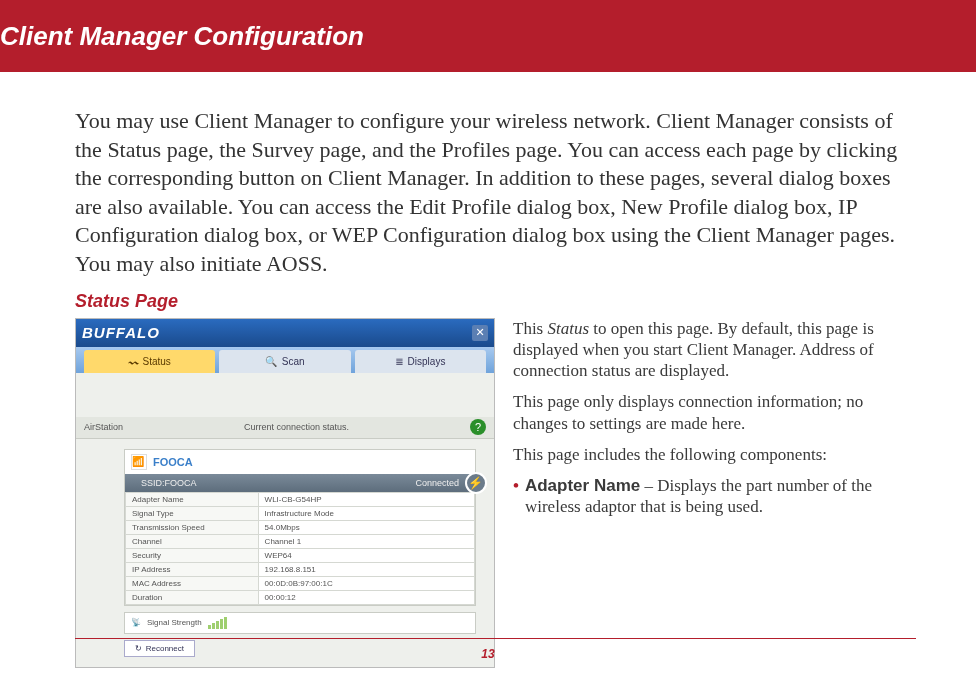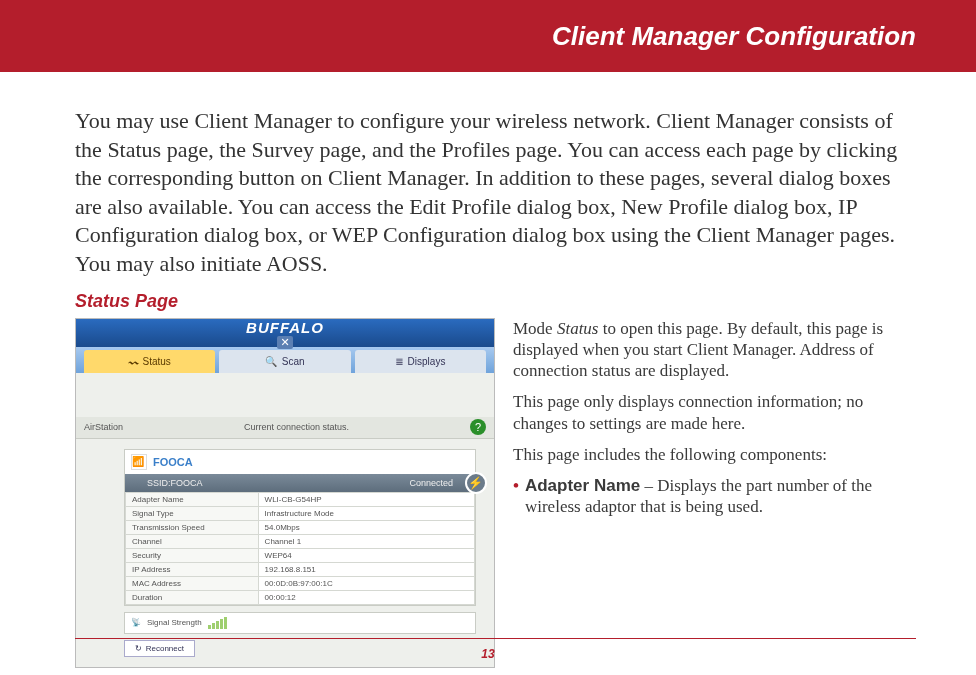--- a/index.html
+++ b/index.html
@@ -10,21 +10,21 @@
     font-family: Georgia, 'Times New Roman', serif;
     color: #3a3a3a;
     position: relative;
   }
   .header-band {
     background: #b41e2c;
     height: 72px;
     width: 100%;
     display: flex;
     align-items: center;
-    justify-content: flex-end;
+    justify-content: flex-start;
     padding-right: 60px;
   }
   .header-title {
     color: #fff;
     font-family: 'Century Gothic', 'Futura', Arial, sans-serif;
     font-style: italic;
     font-weight: bold;
     font-size: 26px;
   }
   .content {
@@ -74,21 +74,20 @@
     background: #eef0ec;
     font-family: Arial, Helvetica, sans-serif;
   }
   .titlebar {
     background: linear-gradient(#2a6bbf, #1a4a8c);
     height: 28px;
     display: flex;
     align-items: center;
     justify-content: space-between;
     padding: 0 6px;
-    flex-direction: column;
   }
   .brand {
     color: #fff;
     font-weight: bold;
     font-style: italic;
     font-size: 15px;
     letter-spacing: 1px;
   }
   .close-x {
     width: 16px; height: 16px;
@@ -141,21 +140,21 @@
     font-size:11px; color:#3a7fc9; font-weight:bold;
   }
   .ssid-head .sig-icon {
     width:16px;height:16px;background:#fff;border:1px solid #ddd;
     display:flex;align-items:center;justify-content:center;color:#e88a2a;font-size:10px;
   }
   .ssid-bar {
     background: linear-gradient(#7a8a99, #5d6d7c);
     height: 18px;
     display:flex;align-items:center;justify-content:space-between;
-    padding:0 22px; font-size:9px; color:#eee;
+    padding:0 16px; font-size:9px; color:#eee;
     position:relative;
   }
   .conn-badge {
     position:absolute; right:-12px; top:-2px;
     width:22px;height:22px;border-radius:50%;
     background:#6b7b8a;border:2px solid #fff;
     display:flex;align-items:center;justify-content:center;color:#fff;font-size:12px;
   }
   .info-table {
     width:100%; border-collapse:collapse; font-size:8px; color:#555;
@@ -294,21 +293,21 @@
           <div class="recon-btn">
             <span>↻</span>
             <span>Reconnect</span>
           </div>
         </div>
       </div>
     </div>
 
     <div class="right-text">
       <p>
-        <span>Mode </span><em>Status</em><span> to open this page. By default, this page is displayed when you start Client Manager. Address of connection status are displayed.</span>
+        <span>This </span><em>Status</em><span> to open this page. By default, this page is displayed when you start Client Manager. Address of connection status are displayed.</span>
       </p>
       <p>This page only displays connection information; no changes to settings are made here.</p>
       <p>This page includes the following components:</p>
       <div class="bullet-row">
         <span class="bullet-dot">•</span>
         <div class="bullet-body">
           <b>Adapter Name</b><span> – Displays the part number of the wireless adaptor that is being used.</span>
         </div>
       </div>
     </div>

